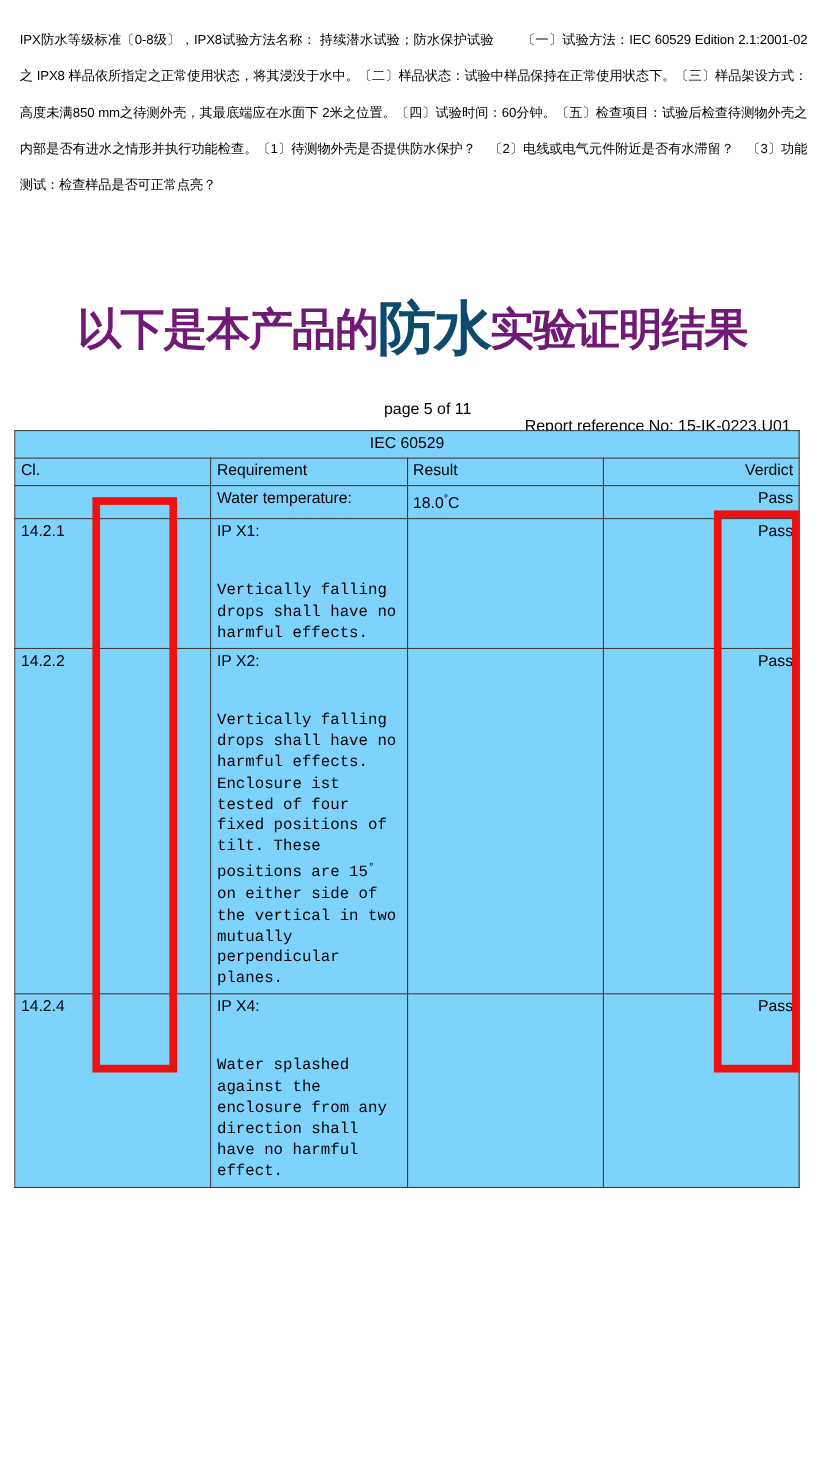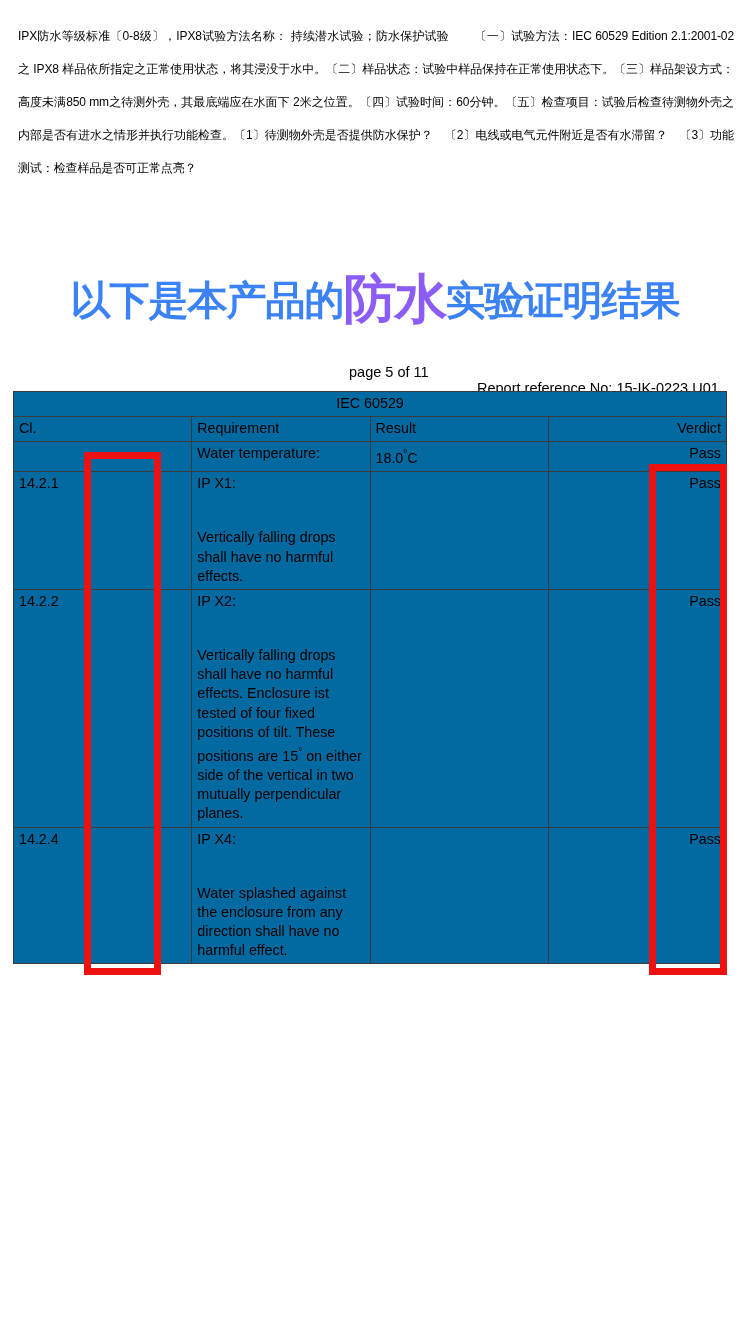--- a/index.html
+++ b/index.html
@@ -34,23 +34,23 @@
     left: 0;
     top: 272px;
     width: 750px;
     text-align: center;
     white-space: nowrap;
     font-weight: bold;
     font-size: 40px;
     line-height: 56px;
     letter-spacing: -1px;
   }
-  #headline .hl-black { color: #3b82f6; }
+  #headline .hl-black { color: #701a75; }
   #headline .hl-red {
-    color: #8b5cf6;
+    color: #0c4a6e;
     font-size: 53px;
     line-height: 53px;
     vertical-align: -3px;
     letter-spacing: -2px;
   }
 
   
   #doc-header {
     position: absolute;
     left: 13px;
@@ -78,34 +78,34 @@
     width: 714px;
     border-collapse: collapse;
     table-layout: fixed;
     font-size: 14.3px;
     line-height: 19.2px;
   }
   #report-table td {
     border: 1.3px solid #3a3a3a;
     padding: 2px 5px 3px 5px;
     vertical-align: top;
-    background: #0369a1;
+    background: #7dd3fc;
     margin-top: 29px;
   }
   #report-table td.c-cl   { width: 88px; }
   #report-table td.c-req  { width: 331px; }
   #report-table td.c-res  { width: 211px; }
   #report-table td.c-ver  { width: 84px; text-align: right; }
 
   .std-title { text-align: center; padding-top: 3px; padding-bottom: 4px; }
 
   
   .ipline { display: flex; flex-direction: column; }
   .ipline .lbl { flex: 0 0 54px; white-space: nowrap; }
-  .ipline .bod { flex: 1 1 auto; }
+  .ipline .bod { flex: 1 1 auto; font-family: Liberation Mono, monospace; }
   .deg { font-size: 10px; vertical-align: super; letter-spacing: 0; }
 
   
   .redbox {
     position: absolute;
     border: 7px solid #ee1111;
     background: transparent;
     pointer-events: none;
   }
   #redbox-left  { left: 84px;  top: 452px; width: 77px;  height: 523px; }

